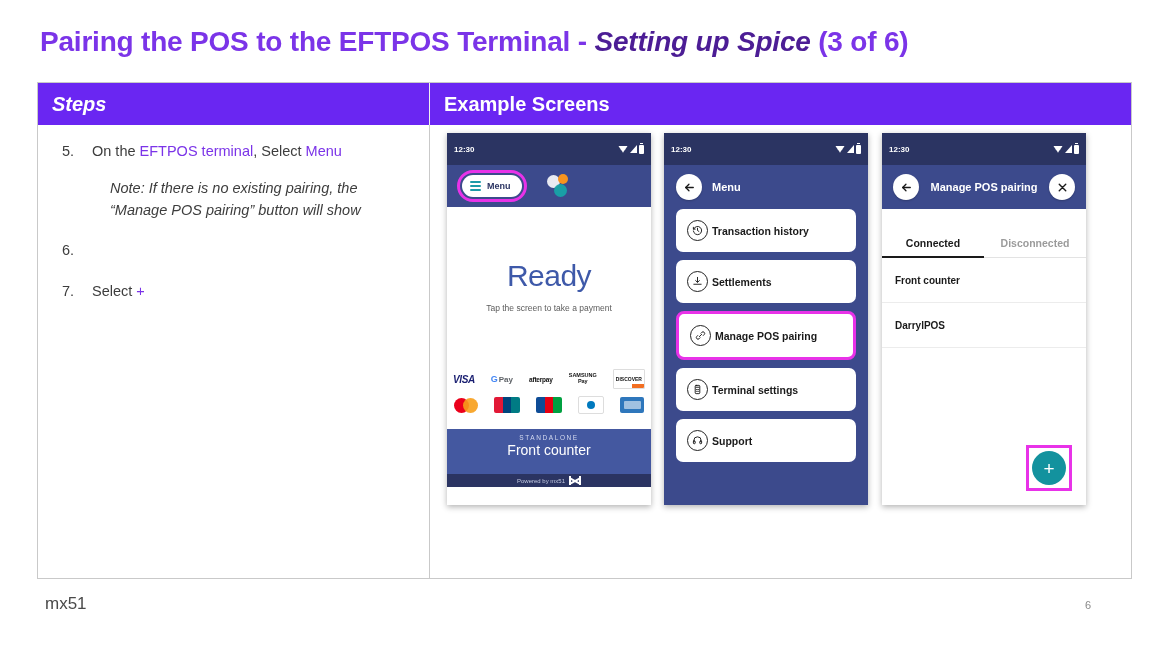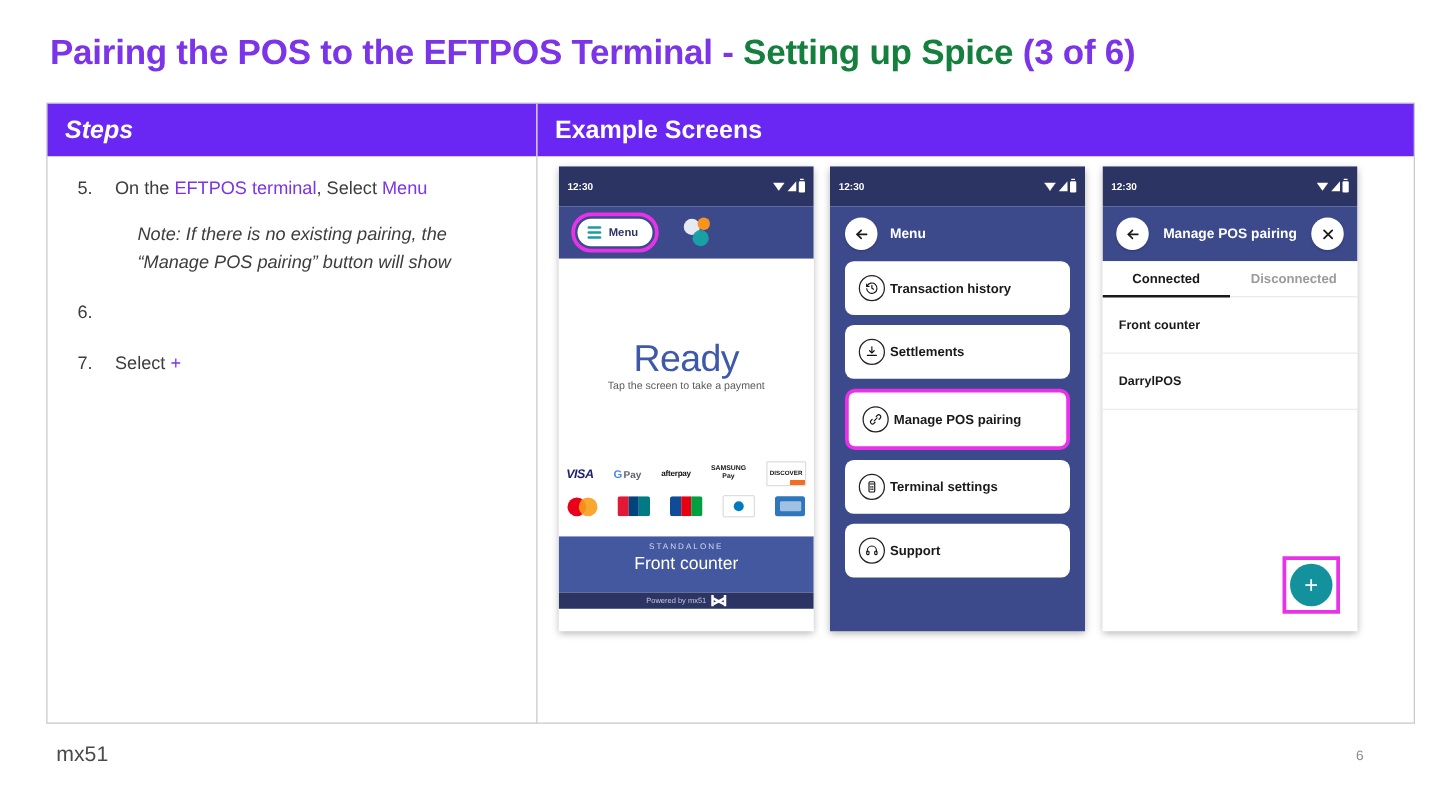--- a/index.html
+++ b/index.html
@@ -9,21 +9,21 @@
     overflow:hidden;position:relative;
   }
   .slide{position:absolute;inset:0;}
 
   
   .title{
     position:absolute;left:40px;top:26px;width:1070px;
     font-size:28px;font-weight:bold;color:#7B34E8;white-space:nowrap;
     letter-spacing:-0.2px;
   }
-  .title .em{color:#15803d;}
+  .title .em{color:#4c1d95;font-style:italic;}
 
   
   .table{
     position:absolute;left:37px;top:82px;width:1095px;height:497px;
     border:1px solid #c9c9c9;box-sizing:border-box;background:#fff;
   }
   .thead{display:flex;height:42px;background:#6A26F2;}
   .th{
     color:#ffffff;font-size:20px;font-weight:bold;
     display:flex;align-items:center;padding-left:14px;box-sizing:border-box;
@@ -81,21 +81,21 @@
   .hamburger i{display:block;width:11px;height:2px;background:#1C9AA8;border-radius:1px;}
   .menu-pill span{font-size:9px;font-weight:bold;color:#2B3462;}
   .p1-logo{margin-left:20px;position:relative;width:26px;height:24px;}
   .lg{position:absolute;border-radius:50%;}
   .lg-w{width:13px;height:13px;left:0;top:1px;background:#E8EAF2;}
   .lg-o{width:10px;height:10px;left:11px;top:0;background:#F7941E;}
   .lg-t{width:13px;height:13px;left:7px;top:10px;background:#17A3A8;opacity:.95;}
 
   .p1-body{height:222px;background:#fff;position:relative;}
   .ready{
-    position:absolute;top:64px;width:100%;text-align:center;
+    position:absolute;top:52px;width:100%;text-align:center;
     font-size:30px;color:#3E59A9;font-weight:normal;letter-spacing:-0.5px;
   }
   .ready-sub{
     position:absolute;top:96px;width:100%;text-align:center;
     font-size:8.5px;color:#5c5c5c;
   }
   .cardrows{position:absolute;bottom:8px;left:0;width:100%;}
   .cardrow{display:flex;justify-content:center;align-items:center;gap:16px;margin-bottom:7px;}
   .cbox{height:16px;display:flex;align-items:center;justify-content:center;font-size:7px;font-weight:bold;}
   .c-visa{color:#1A1F71;font-style:italic;font-size:10px;letter-spacing:-.4px;}
@@ -157,21 +157,21 @@
   .mcard.hl{border:3px solid #E832E8;height:49px;border-radius:8px;}
   .micon{width:19px;height:19px;border-radius:50%;border:1.2px solid #222;
          display:flex;align-items:center;justify-content:center;flex:none;}
   .micon svg{width:11px;height:11px;}
   .mlabel{font-size:10.5px;font-weight:bold;color:#1a1a1a;}
 
   
   .p3-header{height:44px;background:#3C4A8C;display:flex;align-items:center;
              padding:0 11px;box-sizing:border-box;gap:9px;}
   .p3-title{color:#fff;font-size:11px;font-weight:bold;flex:1;text-align:center;}
-  .p3-tabs{height:28px;display:flex;border-bottom:1px solid #e3e3e3;background:#fff;}
+  .p3-tabs{height:28px;display:flex;border-bottom:1px solid #e3e3e3;background:#fff;margin-top:20px;}
   .p3-tab{flex:1;display:flex;align-items:center;justify-content:center;
           font-size:10.5px;font-weight:bold;color:#9b9b9b;position:relative;}
   .p3-tab.active{color:#1a1a1a;}
   .p3-tab.active:after{content:"";position:absolute;bottom:-1px;left:0;right:0;height:2.5px;background:#1a1a1a;}
   .p3-list{background:#fff;}
   .p3-row{height:45px;display:flex;align-items:center;padding-left:13px;
           border-bottom:1px solid #ececec;font-size:10px;font-weight:bold;color:#1a1a1a;box-sizing:border-box;}
   .fab-wrap{position:absolute;right:14px;bottom:14px;border:3px solid #E832E8;padding:3px;line-height:0;}
   .fab{
     width:34px;height:34px;border-radius:50%;background:#13929E;

